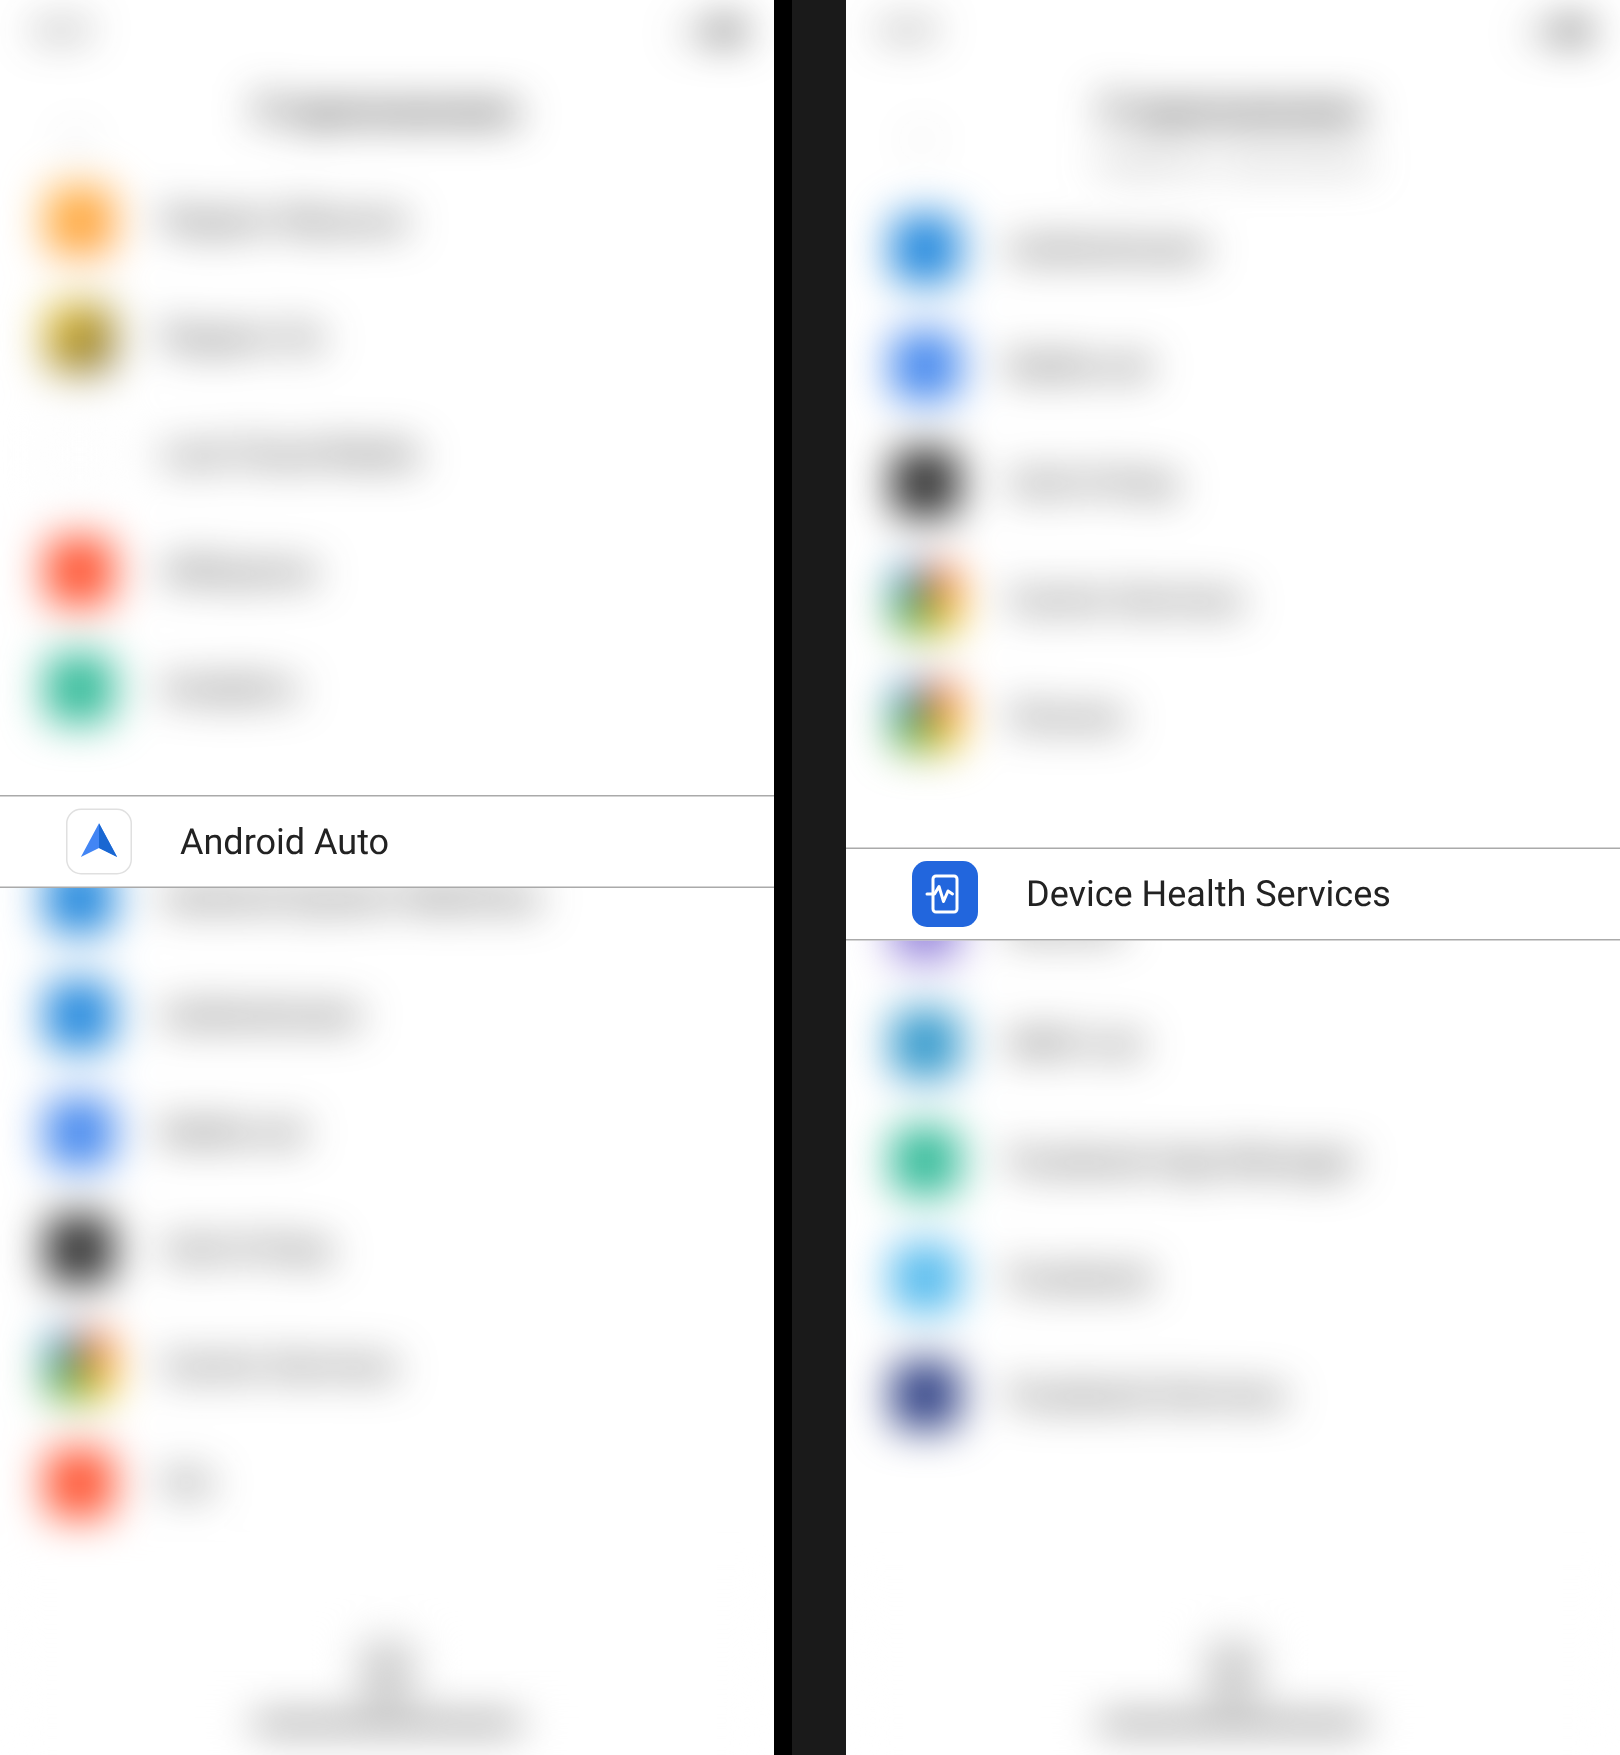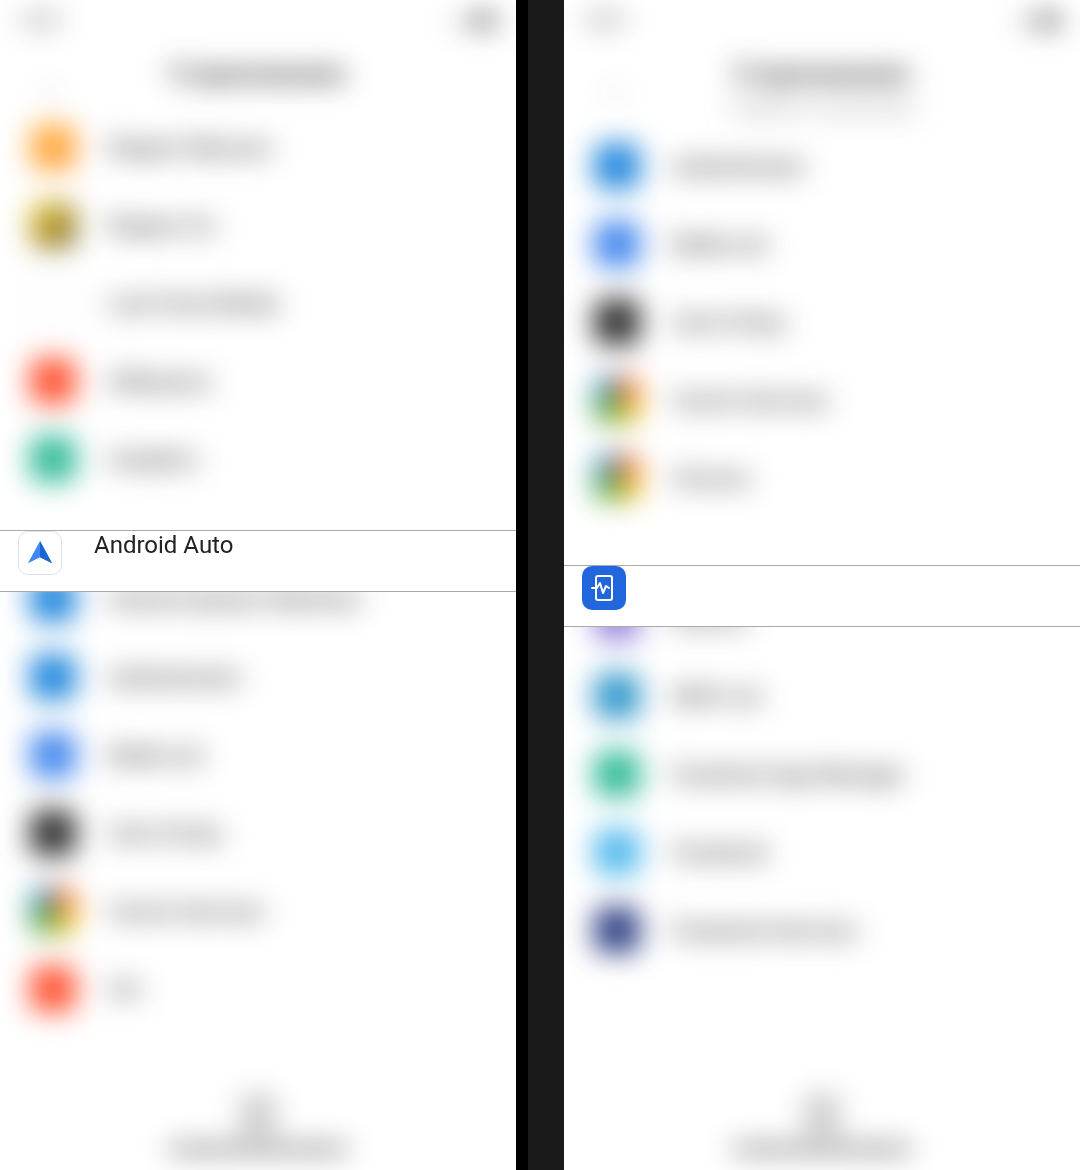--- a/index.html
+++ b/index.html
@@ -130,22 +130,22 @@
     }
 
     
     .sharp-row {
       position: absolute;
       left: 0;
       right: 0;
       height: 62px;
       background: #fff;
       display: flex;
-      align-items: flex-start;
-      padding: 0 18px;
+      align-items: center;
+      padding: 0 44px;
       border-top: 1px solid #aaa;
       border-bottom: 1px solid #aaa;
       z-index: 10;
     }
 
     .sharp-row .app-icon {
       width: 44px;
       height: 44px;
       border-radius: 10px;
       display: flex;
@@ -375,15 +375,16 @@
     </div>
   </div>
 
   <div class="sharp-row" style="top: 565px;">
     <div class="app-icon device-health-icon">
       <svg width="30" height="30" viewBox="0 0 30 30">
         <rect x="7" y="3" width="16" height="24" rx="2" fill="none" stroke="#fff" stroke-width="2"></rect>
         <path d="M3 15 L8 15 L11 10 L14 20 L17 13 L20 15" fill="none" stroke="#fff" stroke-width="2" stroke-linecap="round" stroke-linejoin="round"></path>
       </svg>
     </div>
+    <span class="sharp-app-name">Device Health Services</span>
   </div>
 
 </div>
 
 </body></html>

